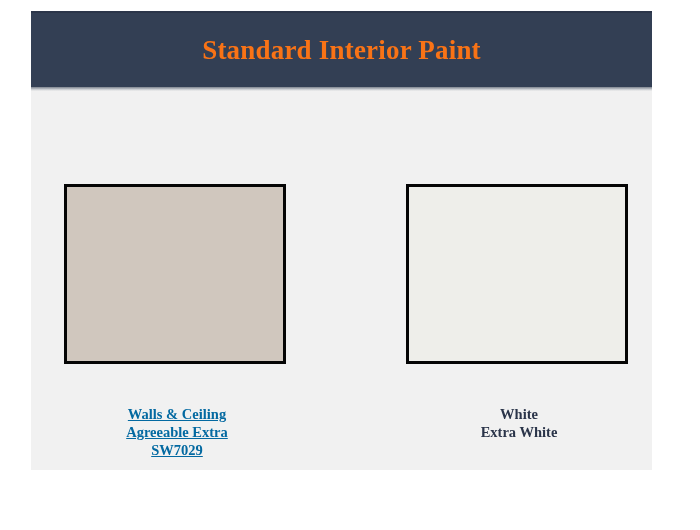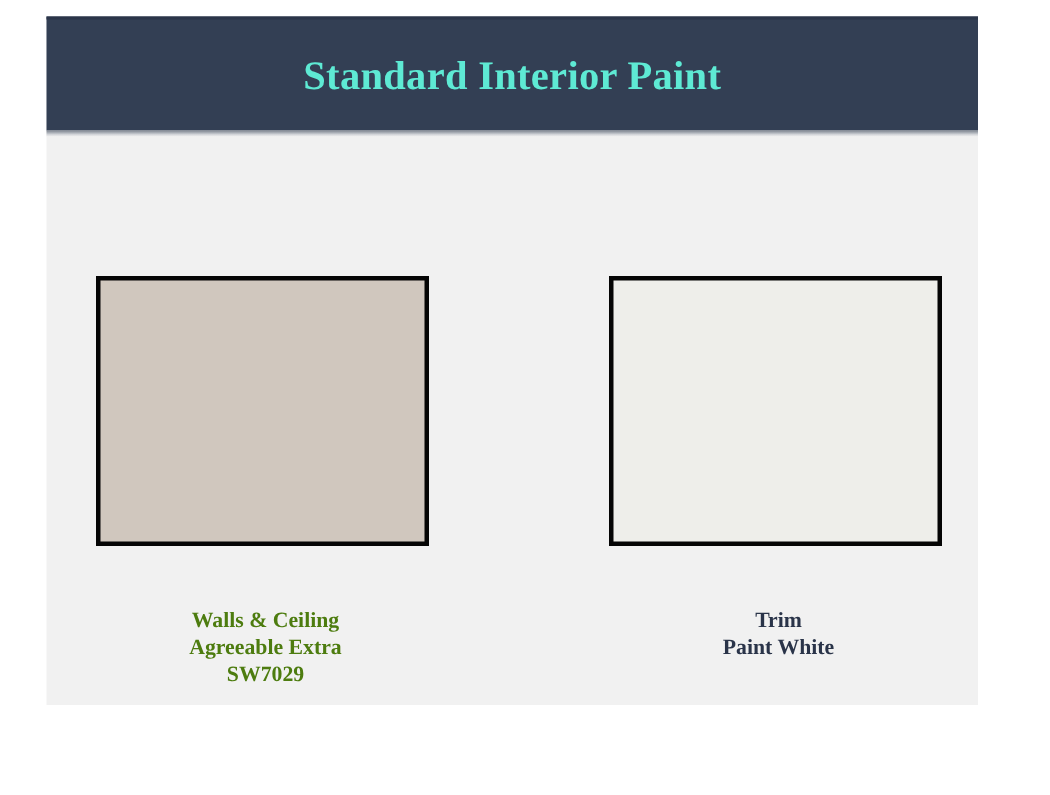--- a/index.html
+++ b/index.html
@@ -95,37 +95,37 @@
   }
 
   .swatch-label > div { white-space: nowrap; }
 </style>
 </head>
 <body>
 
 <div id="board" style="background: rgb(241, 241, 241);">
 
   <div id="header-bar" style="background: rgb(51, 63, 84);">
-    <div id="header-title" style="color: #5eead4;">Standard Interior Paint</div>
+    <div id="header-title" style="color: #f97316;">Standard Interior Paint</div>
   </div>
   <div id="header-shadow"></div>
 
   <div id="swatch-area">
 
     <div class="swatch-card" id="card-walls">
       <div class="swatch-chip" id="chip-walls" style="background: rgb(208, 199, 190); border-color: rgb(5, 5, 5);"></div>
-      <div class="swatch-label" style="color: #4d7c0f;">
+      <div class="swatch-label" style="color: #0369a1; text-decoration: underline;">
         <div>Walls &amp; Ceiling</div>
         <div>Agreeable Extra</div>
         <div>SW7029</div>
       </div>
     </div>
 
     <div class="swatch-card" id="card-trim">
       <div class="swatch-chip" id="chip-trim" style="background: rgb(238, 238, 234); border-color: rgb(5, 5, 5);"></div>
       <div class="swatch-label" style="color: rgb(42, 52, 73);">
-        <div>Trim</div>
-        <div>Paint White</div>
+        <div>White</div>
+        <div>Extra White</div>
       </div>
     </div>
 
   </div>
 </div>
 
 </body></html>

